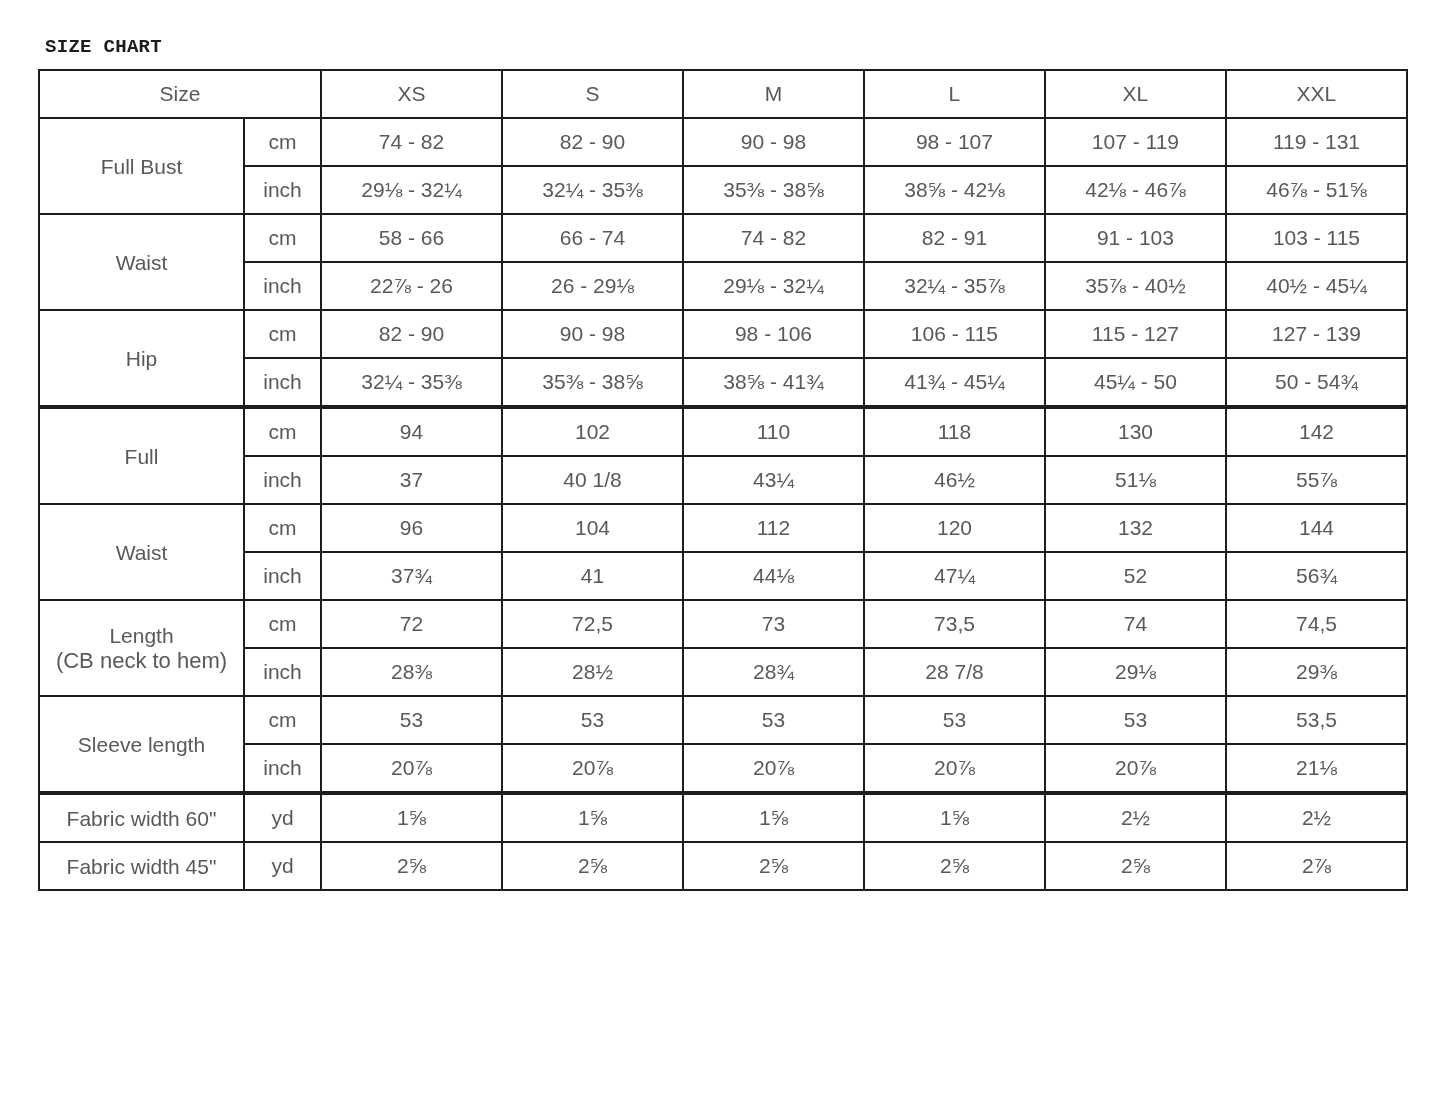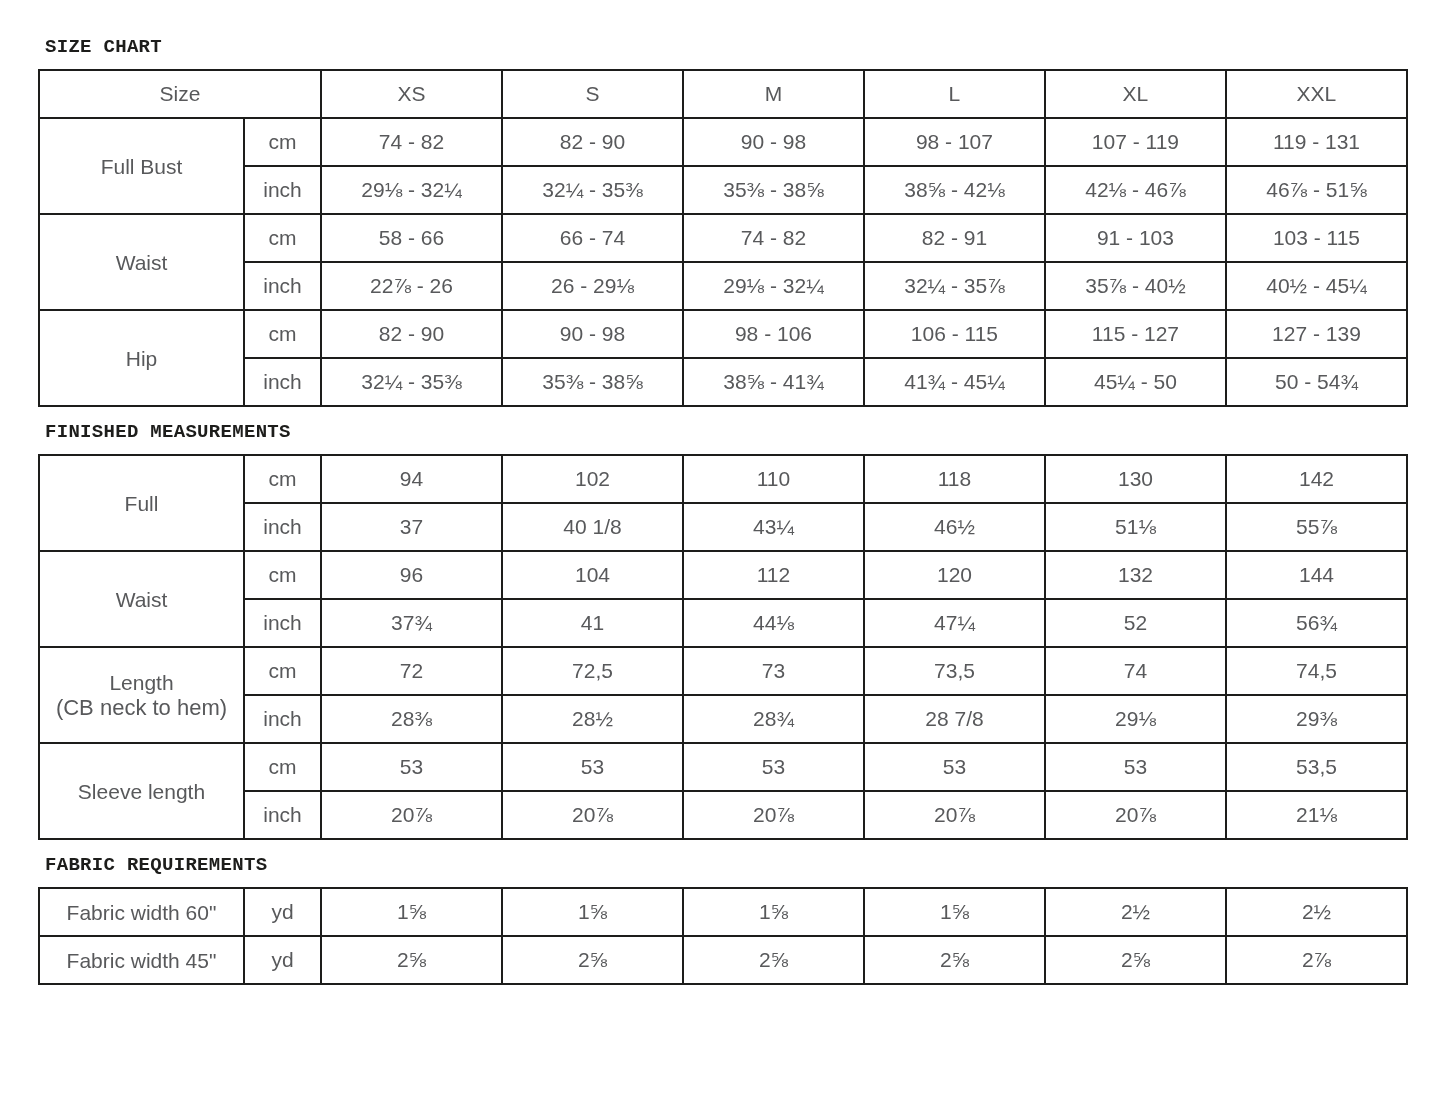--- a/index.html
+++ b/index.html
@@ -126,21 +126,20 @@
         <td>32¼ - 35⅜</td>
         <td>35⅜ - 38⅝</td>
         <td>38⅝ - 41¾</td>
         <td>41¾ - 45¼</td>
         <td>45¼ - 50</td>
         <td>50 - 54¾</td>
       </tr>
     </tbody>
   </table>
 
-  <h2 class="section-title mt">FINISHED MEASUREMENTS</h2>
 
   <table class="mtable">
     <colgroup>
         <col class="c-label">
         <col class="c-unit">
         <col>
         <col>
         <col>
         <col>
         <col>
@@ -225,21 +224,20 @@
         <td>20⅞</td>
         <td>20⅞</td>
         <td>20⅞</td>
         <td>20⅞</td>
         <td>20⅞</td>
         <td>21⅛</td>
       </tr>
     </tbody>
   </table>
 
-  <h2 class="section-title mt">FABRIC REQUIREMENTS</h2>
 
   <table class="mtable">
     <colgroup>
         <col class="c-label">
         <col class="c-unit">
         <col>
         <col>
         <col>
         <col>
         <col>

